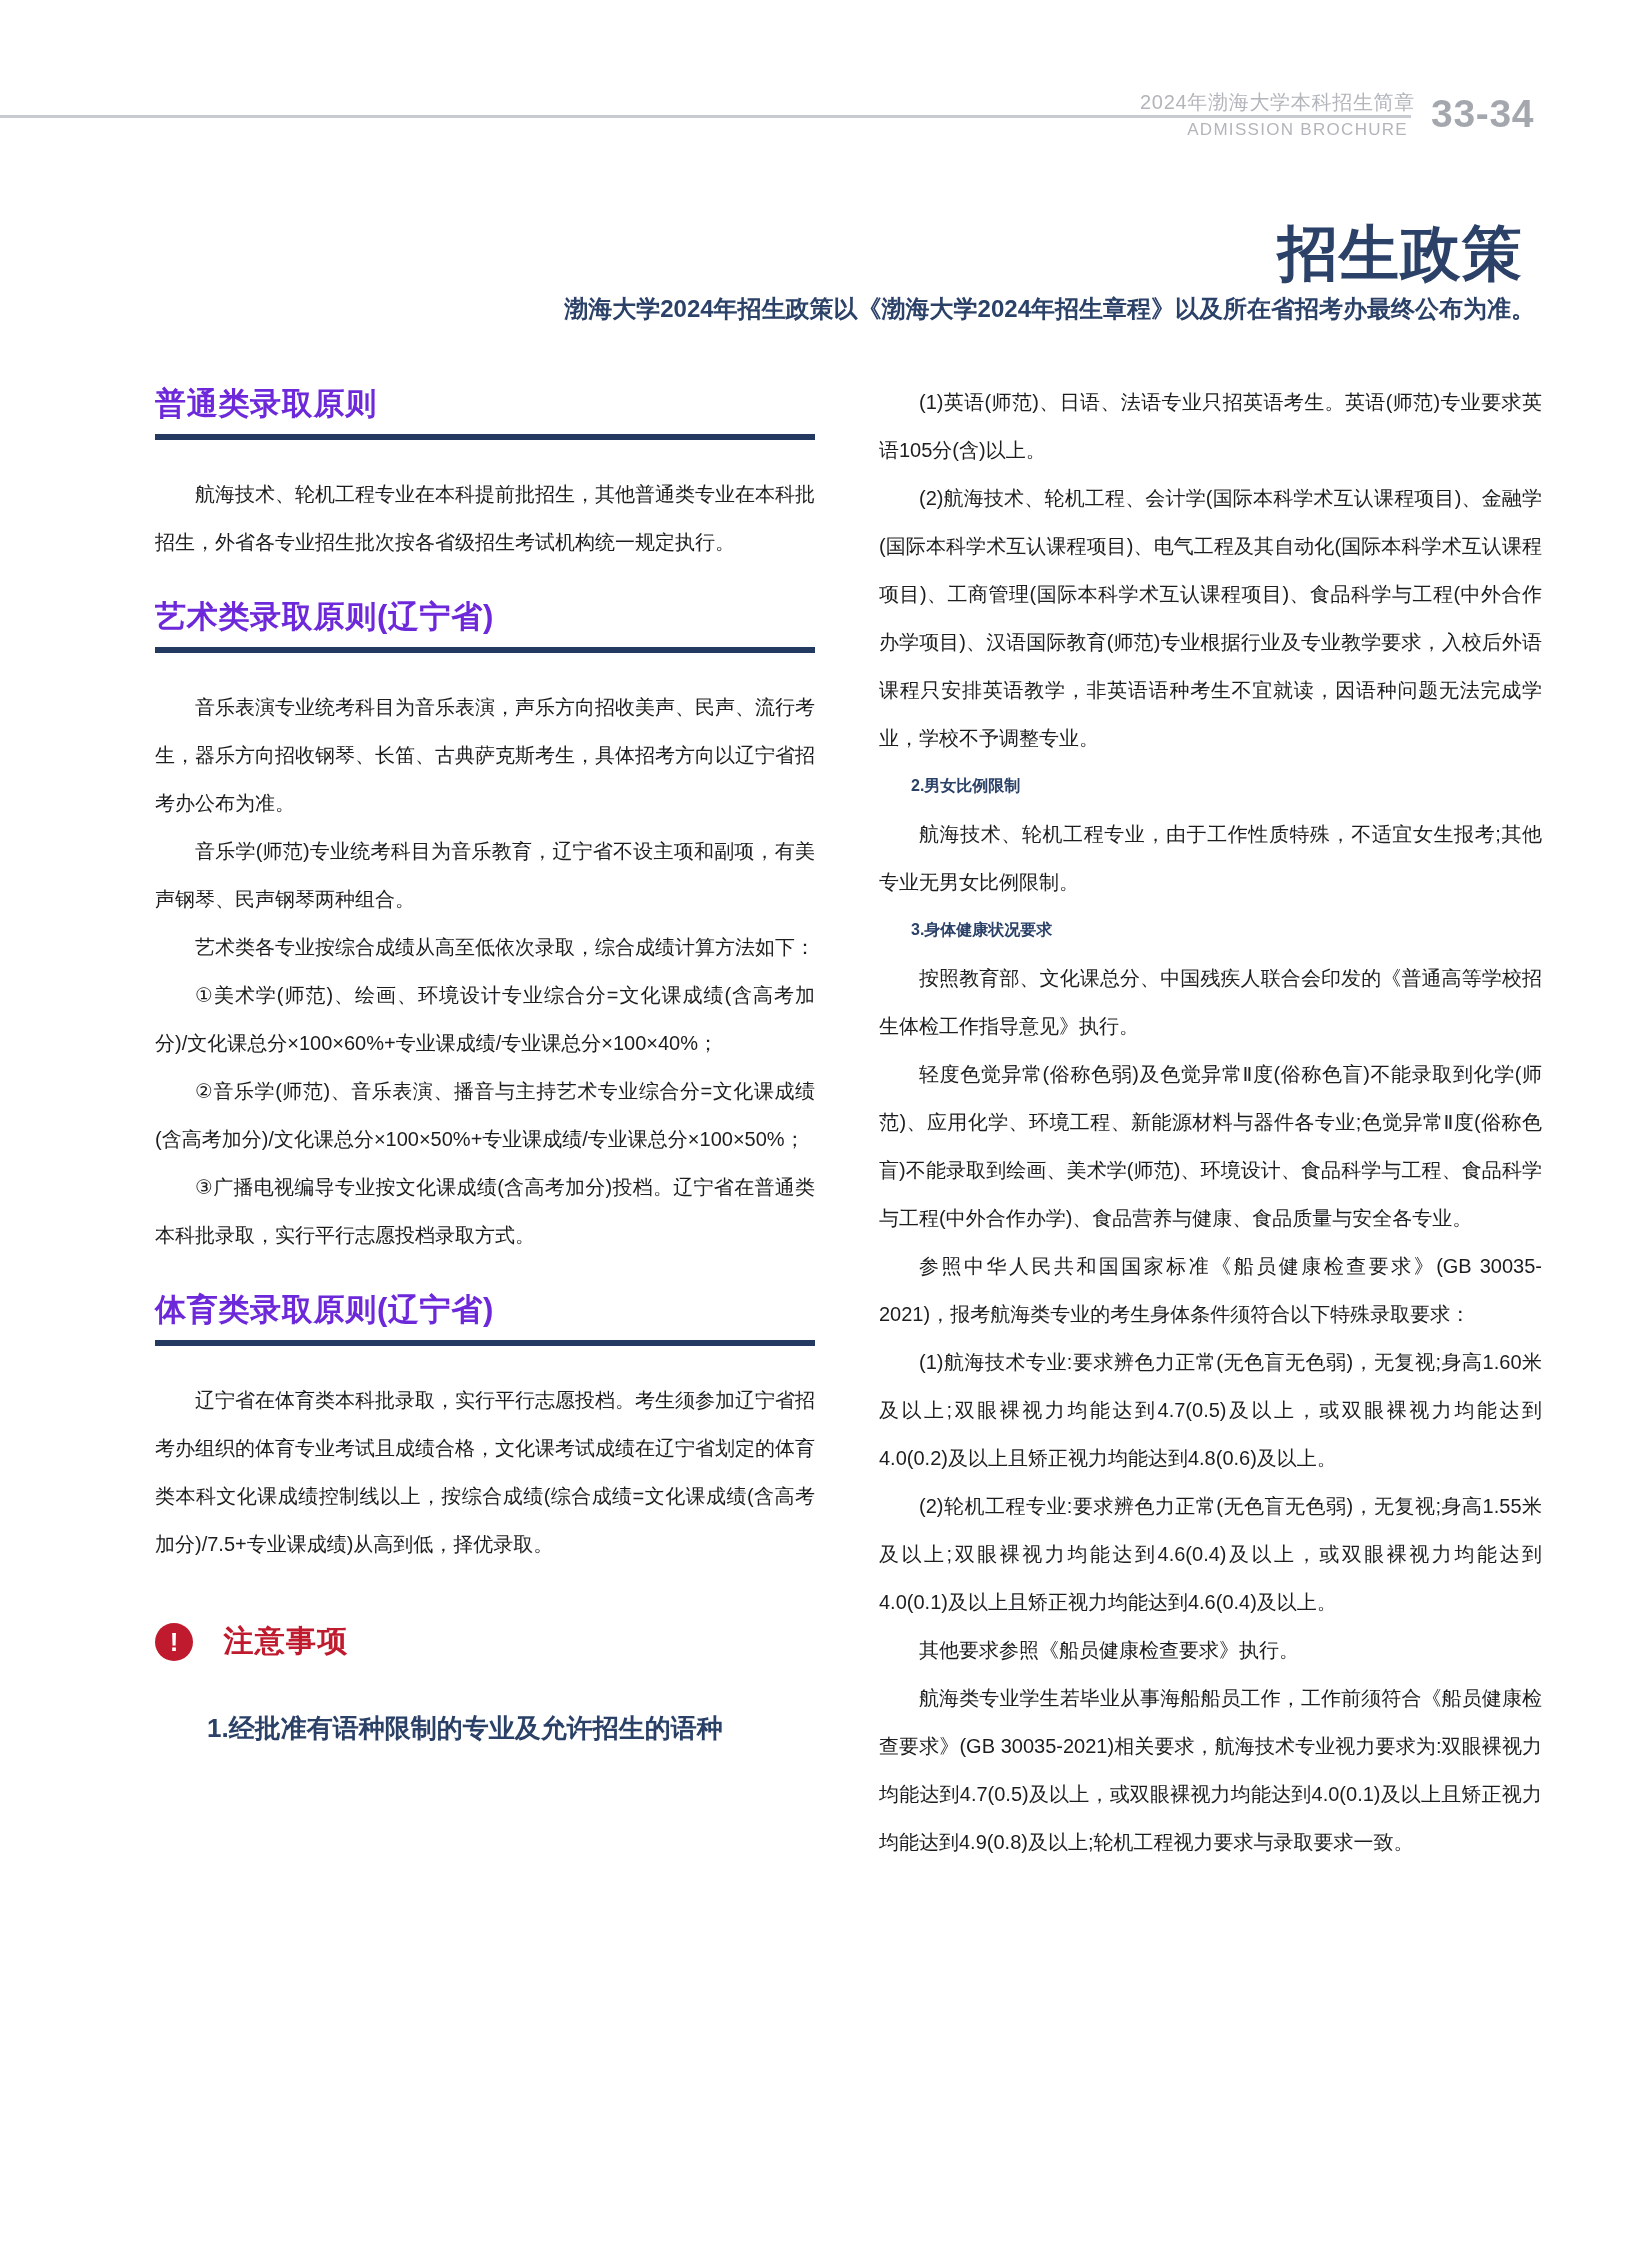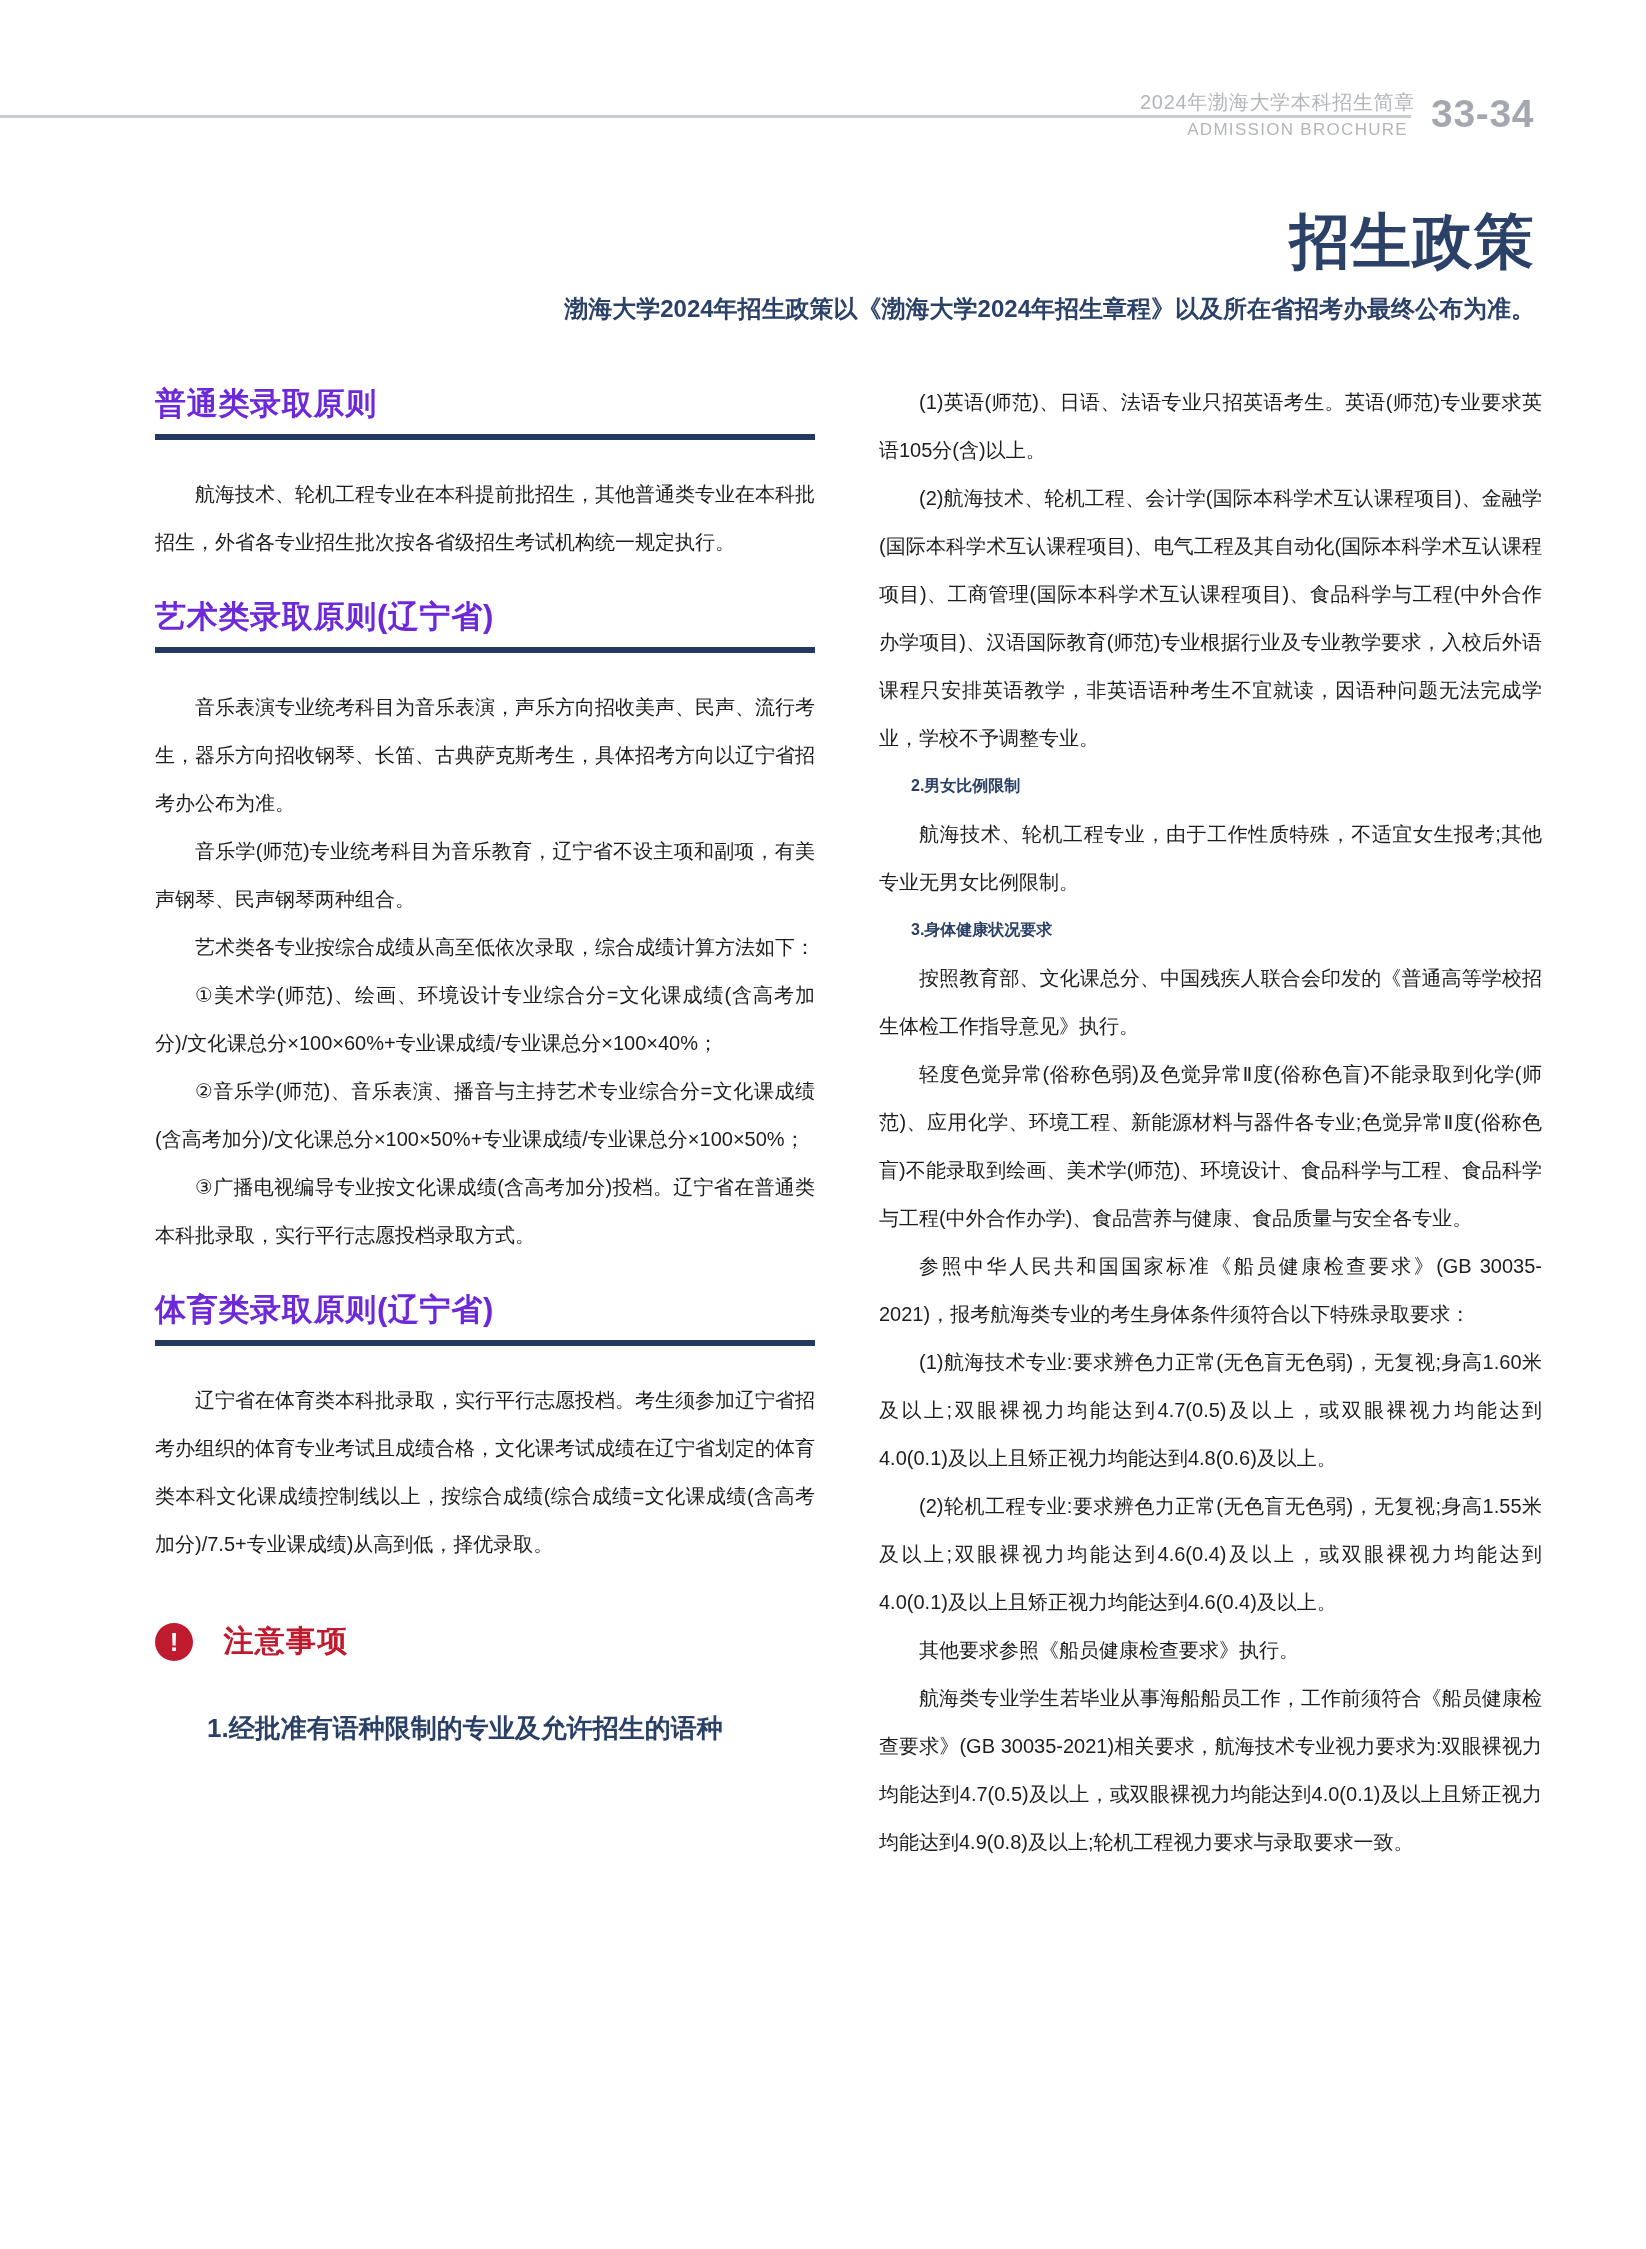--- a/index.html
+++ b/index.html
@@ -19,21 +19,21 @@
   .hdr-en{
     position:absolute;top:120px;left:0;width:1408px;
     text-align:right;font-size:17px;color:#b2b5ba;letter-spacing:1.3px;
   }
   .hdr-num{
     position:absolute;top:92px;left:1431px;
     font-size:39px;font-weight:700;color:#a4a8ae;letter-spacing:0.7px;
   }
   
   .page-title{
-    position:absolute;top:202px;right:112px;margin:0;
+    position:absolute;top:202px;right:112px;margin:12px;
     font-size:60px;font-weight:700;color:#2b4168;letter-spacing:1.3px;
   }
   .page-subtitle{
     position:absolute;top:293px;right:112px;margin:0;
     font-size:24px;font-weight:700;color:#2b4168;
   }
   
   .col{position:absolute;top:383px;}
   .col-left{left:155px;width:660px;}
   .col-right{left:879px;width:663px;top:378px;}
@@ -112,18 +112,18 @@
 
 <div class="col col-right">
   <p class="para">(1)英语(师范)、日语、法语专业只招英语考生。英语(师范)专业要求英语105分(含)以上。</p>
   <p class="para">(2)航海技术、轮机工程、会计学(国际本科学术互认课程项目)、金融学(国际本科学术互认课程项目)、电气工程及其自动化(国际本科学术互认课程项目)、工商管理(国际本科学术互认课程项目)、食品科学与工程(中外合作办学项目)、汉语国际教育(师范)专业根据行业及专业教学要求，入校后外语课程只安排英语教学，非英语语种考生不宜就读，因语种问题无法完成学业，学校不予调整专业。</p>
   <p class="sub">2.男女比例限制</p>
   <p class="para">航海技术、轮机工程专业，由于工作性质特殊，不适宜女生报考;其他专业无男女比例限制。</p>
   <p class="sub">3.身体健康状况要求</p>
   <p class="para">按照教育部、文化课总分、中国残疾人联合会印发的《普通高等学校招生体检工作指导意见》执行。</p>
   <p class="para">轻度色觉异常(俗称色弱)及色觉异常Ⅱ度(俗称色盲)不能录取到化学(师范)、应用化学、环境工程、新能源材料与器件各专业;色觉异常Ⅱ度(俗称色盲)不能录取到绘画、美术学(师范)、环境设计、食品科学与工程、食品科学与工程(中外合作办学)、食品营养与健康、食品质量与安全各专业。</p>
   <p class="para">参照中华人民共和国国家标准《船员健康检查要求》(GB 30035-2021)，报考航海类专业的考生身体条件须符合以下特殊录取要求：</p>
-  <p class="para">(1)航海技术专业:要求辨色力正常(无色盲无色弱)，无复视;身高1.60米及以上;双眼裸视力均能达到4.7(0.5)及以上，或双眼裸视力均能达到4.0(0.1)及以上且矫正视力均能达到4.8(0.6)及以上。</p>
+  <p class="para">(1)航海技术专业:要求辨色力正常(无色盲无色弱)，无复视;身高1.60米及以上;双眼裸视力均能达到4.7(0.5)及以上，或双眼裸视力均能达到4.0(0.2)及以上且矫正视力均能达到4.8(0.6)及以上。</p>
   <p class="para">(2)轮机工程专业:要求辨色力正常(无色盲无色弱)，无复视;身高1.55米及以上;双眼裸视力均能达到4.6(0.4)及以上，或双眼裸视力均能达到4.0(0.1)及以上且矫正视力均能达到4.6(0.4)及以上。</p>
   <p class="para">其他要求参照《船员健康检查要求》执行。</p>
   <p class="para">航海类专业学生若毕业从事海船船员工作，工作前须符合《船员健康检查要求》(GB 30035-2021)相关要求，航海技术专业视力要求为:双眼裸视力均能达到4.7(0.5)及以上，或双眼裸视力均能达到4.0(0.1)及以上且矫正视力均能达到4.9(0.8)及以上;轮机工程视力要求与录取要求一致。</p>
 </div>
 
 
 </body></html>

